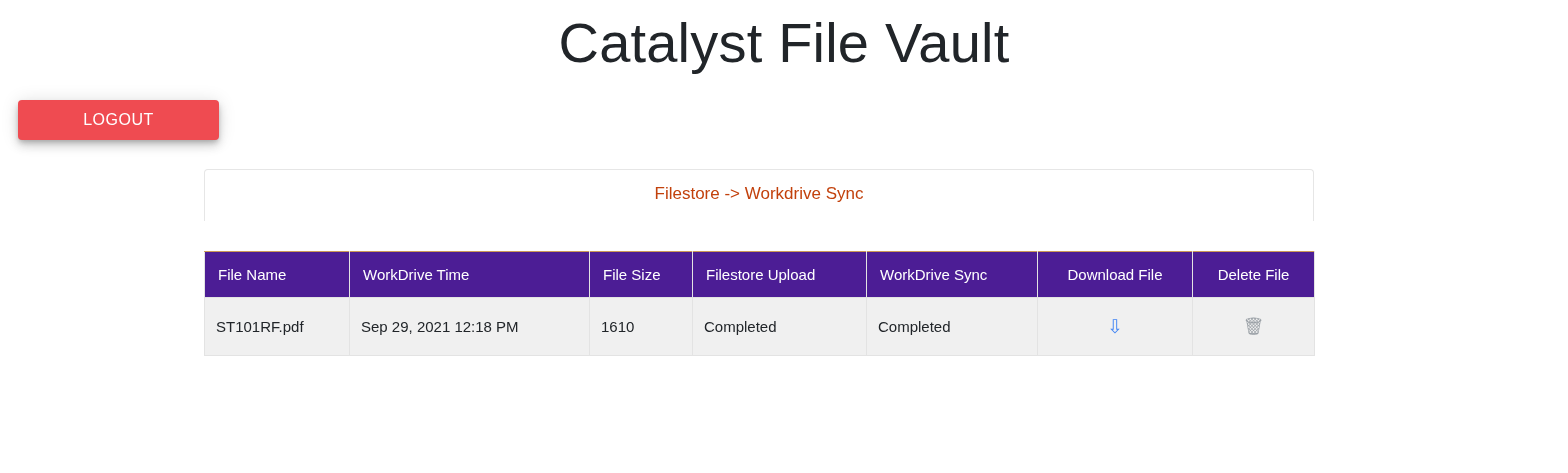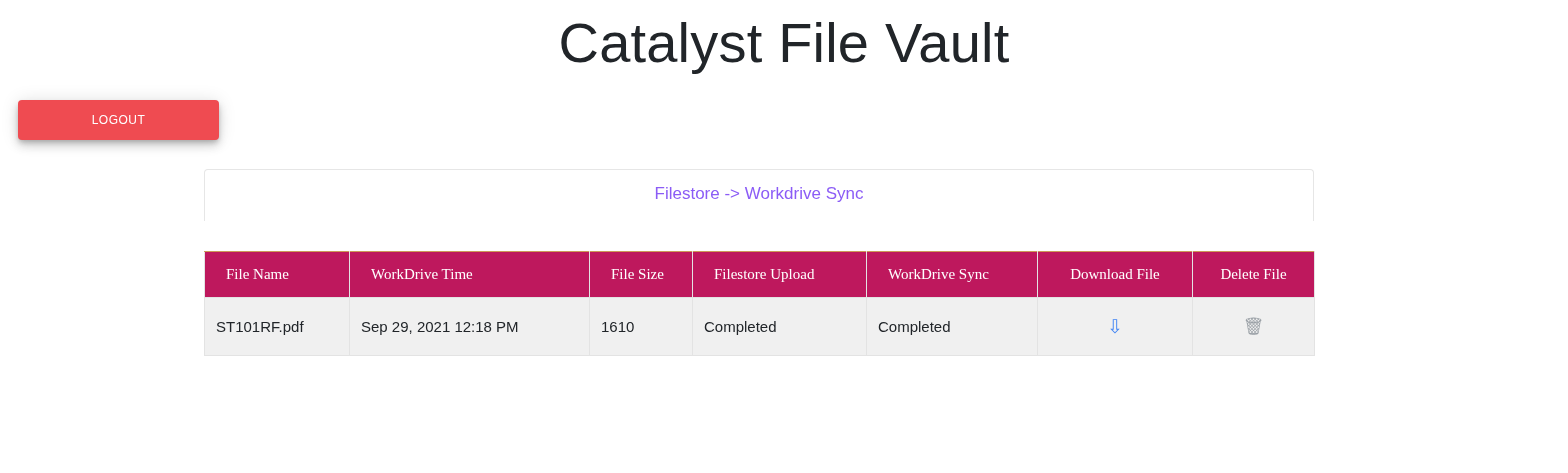--- a/index.html
+++ b/index.html
@@ -35,21 +35,21 @@
   }
   .btn {
     position: absolute;
     box-sizing: border-box;
     width: 201px;
     height: 40px;
     border: none;
     border-radius: 4px;
     color: #ffffff;
     font-family: "Liberation Sans", sans-serif;
-    font-size: 12px;
+    font-size: 16px;
     line-height: 40px;
     letter-spacing: 0.5px;
     text-align: center;
     padding: 0;
     cursor: pointer;
     box-shadow: 0 3px 5px -1px rgba(0,0,0,0.20),
                 0 6px 10px 0 rgba(0,0,0,0.14),
                 0 1px 18px 0 rgba(0,0,0,0.12);
   }
   .btn-logout {
@@ -80,48 +80,47 @@
     background: #ffffff;
     border: 1px solid #e6e6e6;
     border-bottom: none;
     border-radius: 4px 4px 0 0;
     overflow: hidden;
   }
   .sync-card-title {
     text-align: center;
     font-size: 17px;
     line-height: 47px;
-    color: #8b5cf6;
+    color: #c2410c;
   }
 
   
   .table-wrap {
     position: absolute;
     left: 204px;
     top: 104px;
     width: 1110px;
   }
   table.file-table {
     border-collapse: collapse;
     width: 1110px;
     table-layout: fixed;
     background: #ffffff;
   }
   table.file-table th {
-    background: #be185d;
+    background: #4c1d95;
     color: #ffffff;
     font-size: 15px;
     font-weight: 400;
     text-align: left;
-    padding: 14px 21px;
+    padding: 14px 13px;
     border: 1px solid #e3e3e3;
     border-top-color: #cc9a57;
     white-space: nowrap;
     overflow: hidden;
-    font-family: Liberation Serif, serif;
   }
   table.file-table th.center { text-align: center; }
   table.file-table td {
     background: #f0f0f0;
     color: #212529;
     font-size: 15px;
     font-weight: 400;
     text-align: left;
     padding: 19px 11px;
     border: 1px solid #e3e3e3;

